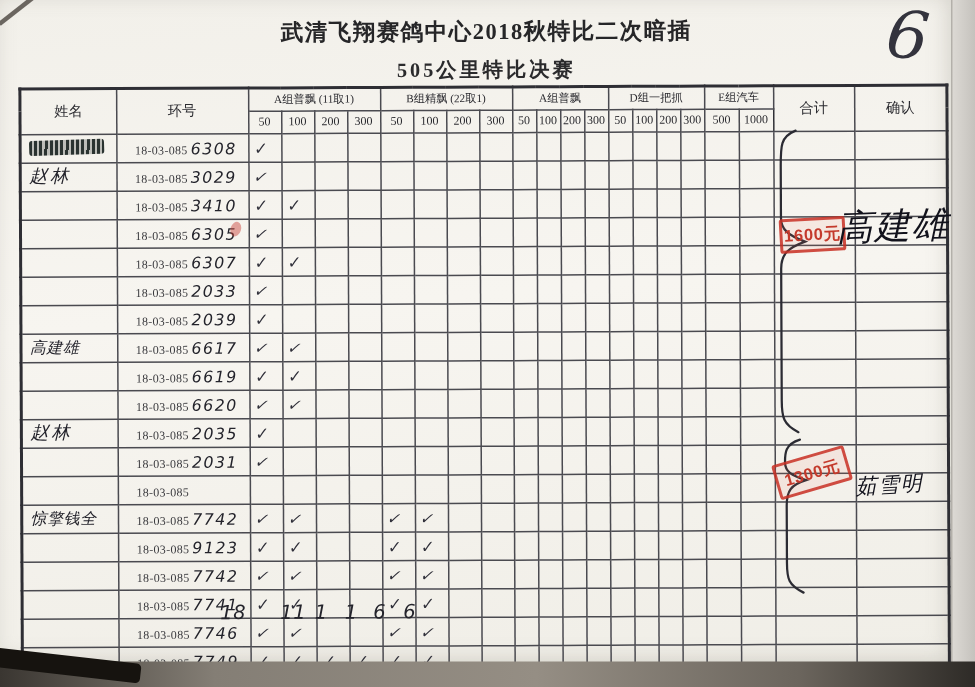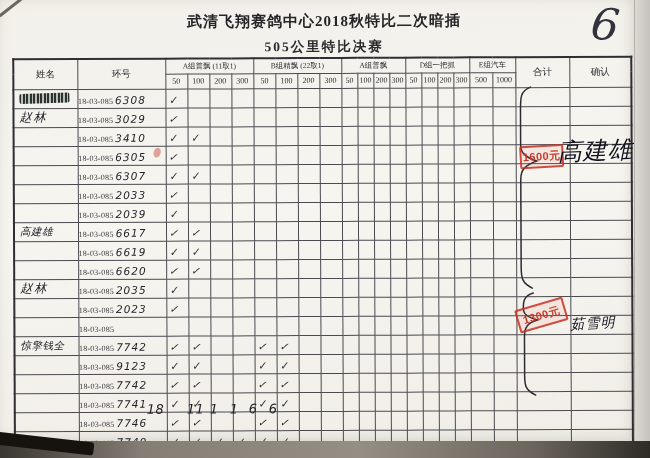--- a/index.html
+++ b/index.html
@@ -38,21 +38,21 @@
   th.grp { font-size:7.5px; height:15px; }
   th.sub { font-size:8px; height:15px; }
   th.c-name, th.c-ring, th.c-total, th.c-confirm { font-size:9.5px; }
   td { height:15.6px; overflow:visible; white-space:nowrap; }
   .gs { border-left:1.6px solid #303036; }
   td.c-total, th.c-total { border-left:1.6px solid #303036; }
 
   .hw { font-family:"DejaVu Sans", sans-serif; font-style:italic; color:#23232b; }
   td.c-name { padding-left:5px; font-size:12px; letter-spacing:2px; }
   td.c-name.small { font-size:10.5px; letter-spacing:0.5px; }
-  td.c-ring { padding-left:0; }
+  td.c-ring { padding-left:12px; }
   .ring-prefix { font-family:"Liberation Serif", serif; font-size:8px; letter-spacing:0.2px; color:#3a3a3e; }
   .ring-suffix { font-size:10.5px; margin-left:2px; letter-spacing:1px; }
   .tick { display:inline-block; font-family:"DejaVu Sans", sans-serif; font-size:10.5px;
           color:#30303a; transform:rotate(-6deg) skewX(-10deg); margin-left:3px; }
   tr:nth-child(even) .tick { transform:rotate(3deg) skewX(-16deg); }
 
   .scribble { display:inline-block; width:50px; height:10px; margin-top:2px;
               background:repeating-linear-gradient(93deg, rgba(20,30,28,.9) 0 2px, rgba(20,30,28,.25) 2px 3.5px);
               border-radius:2px; transform:rotate(-1.5deg); }
 
@@ -400,21 +400,21 @@
             <td class="chk"></td>
             <td class="chk"></td>
             <td class="chk"></td>
             <td class="chk gs"></td>
             <td class="chk"></td>
             <td class="c-total"></td>
             <td class="c-confirm"></td>
           </tr>
           <tr>
             <td class="c-name hw"></td>
-            <td class="c-ring"><span class="ring-prefix">18-03-085</span><span class="ring-suffix hw">2023</span></td>
+            <td class="c-ring"><span class="ring-prefix">18-03-085</span><span class="ring-suffix hw">2031</span></td>
             <td class="chk gs"><span class="tick">✓</span></td>
             <td class="chk"></td>
             <td class="chk"></td>
             <td class="chk"></td>
             <td class="chk gs"></td>
             <td class="chk"></td>
             <td class="chk"></td>
             <td class="chk"></td>
             <td class="chk gs"></td>
             <td class="chk"></td>

